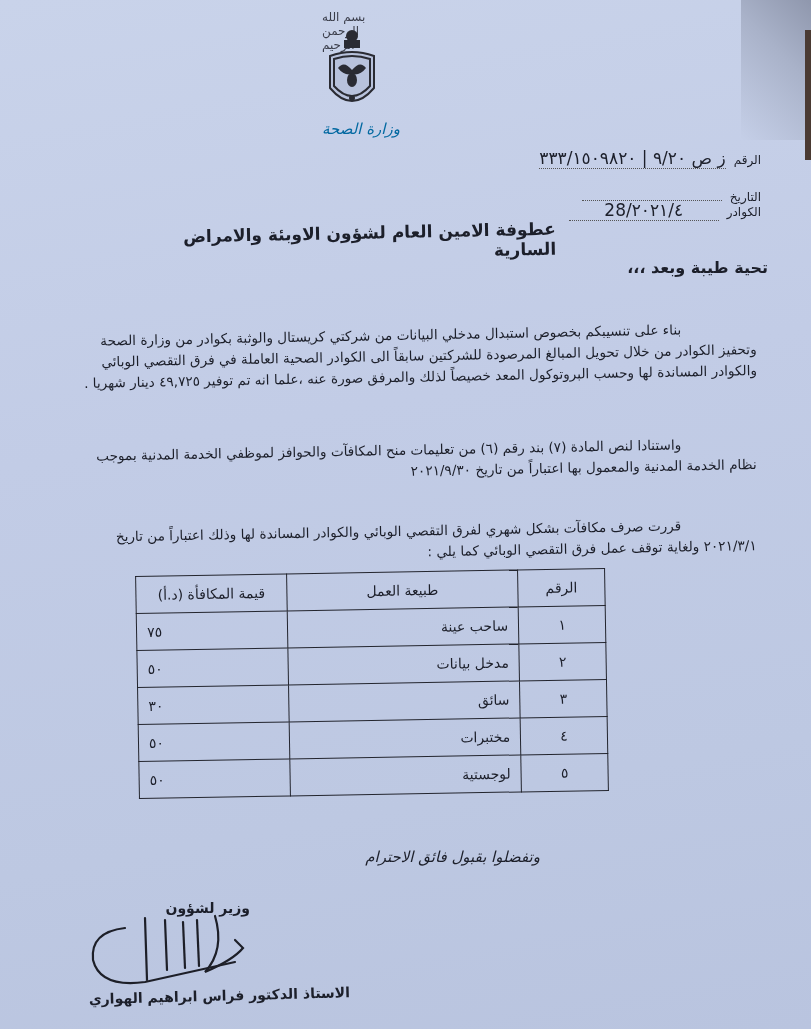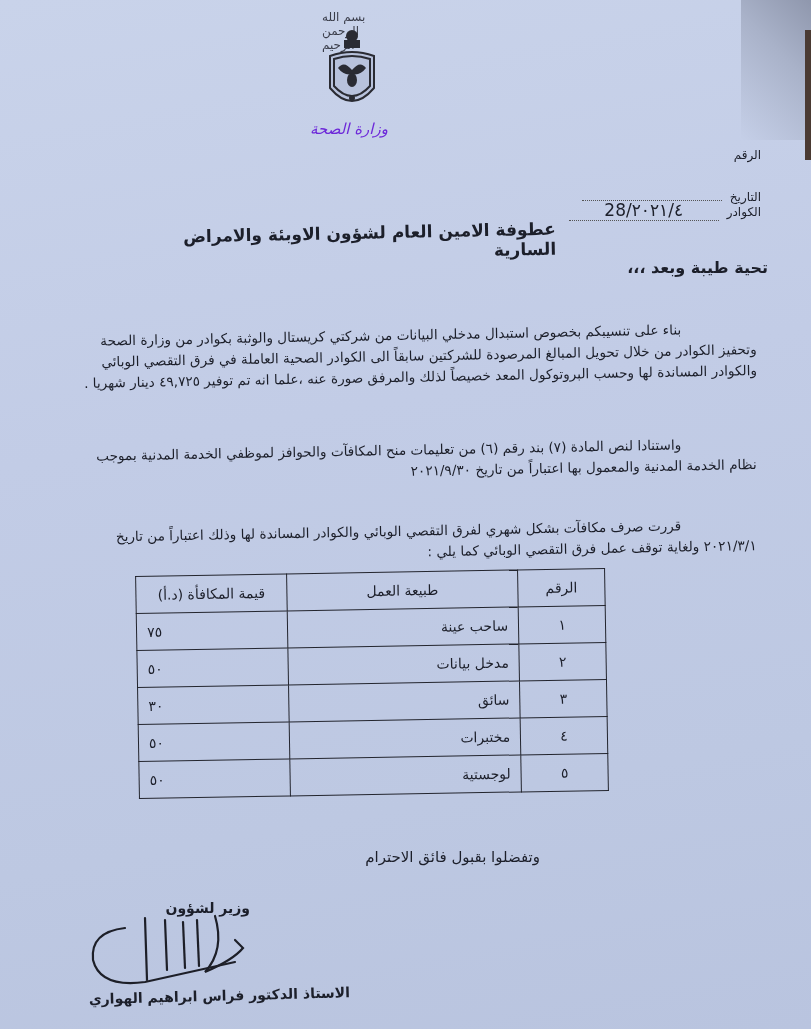--- a/index.html
+++ b/index.html
@@ -20,21 +20,21 @@
     .corner-dark {
       position:absolute; right:0; top:30px; width:6px; height:130px;
       background:#4a3a33;
     }
     .abs { position:absolute; }
     .rtl { direction:rtl; text-align:right; }
 
     
     .basmala { left:322px; top:10px; width:50px; font-size:12px; color:#3a3d4a; }
     .emblem { left:322px; top:26px; width:60px; height:88px; }
-    .ministry-name { left:310px; top:120px; width:90px; font-size:15px; font-style:italic; text-align:left; color:#6d28d9; }
+    .ministry-name { left:310px; top:120px; width:90px; font-size:15px; font-style:italic; text-align:right; color:#0369a1; }
 
     .meta { right:50px; width:260px; font-size:12px; }
     .meta-row { display:flex; direction:rtl; align-items:baseline; gap:8px; }
     .meta-label { font-size:12px; white-space:nowrap; }
     .meta-value { font-size:17px; letter-spacing:1px; border-bottom:1px dotted #555; min-width:150px; text-align:center; font-family:"DejaVu Sans", sans-serif; }
 
     .addressee { right:255px; top:223px; width:420px; font-size:17px; font-weight:bold; transform:rotate(-1.2deg); }
     .greeting { right:43px; top:258px; width:200px; font-size:16px; font-weight:bold; }
 
     .body-text { font-size:13.6px; line-height:21px; transform:rotate(-1.1deg); transform-origin:right top; }
@@ -45,21 +45,21 @@
 
     
     .table-wrap { left:137px; top:572px; width:470px; transform:rotate(-1.0deg); transform-origin:center; }
     table { border-collapse:collapse; width:100%; direction:rtl; font-size:14px; }
     th, td { border:1.5px solid #23252e; height:36px; padding:0 10px; }
     th { font-weight:normal; text-align:center; font-size:14px; }
     td.num { text-align:center; width:70px; }
     td.job { text-align:right; width:230px; }
     td.reward { text-align:left; width:140px; }
 
-    .closing { left:270px; top:848px; width:270px; font-size:15px; }
+    .closing { left:270px; top:848px; width:270px; font-size:15px;font-style:italic; }
     .minister-title { left:140px; top:900px; width:110px; font-size:14px; font-weight:bold; }
     .signature { left:85px; top:910px; width:200px; height:90px; }
     .minister-name { left:60px; top:988px; width:290px; font-size:14px; font-weight:bold; transform:rotate(-1.5deg); }
   </style>
 </head>
 <body>
 
 <div class="paper"></div>
 <div class="corner-shadow"></div>
 <div class="corner-dark"></div>
@@ -76,20 +76,21 @@
     <path d="M16 42 Q22 34 30 44 Q38 34 44 42 Q38 50 30 48 Q22 50 16 42 Z" fill="#2a2b33"></path>
     <ellipse cx="30" cy="54" rx="5" ry="7" fill="#2a2b33"></ellipse>
     <circle cx="30" cy="72" r="3" fill="#2a2b33"></circle>
   </svg>
 </div>
 <div class="abs ministry-name">وزارة الصحة</div>
 
 <div class="abs meta rtl" style="top:148px;">
   <div class="meta-row">
     <span class="meta-label">الرقم</span>
+    <span class="meta-value">ز ص ٩/٢٠ | ٣٣٣/١٥٠٩٨٢٠</span>
   </div>
 </div>
 <div class="abs meta rtl" style="top:186px;">
   <div class="meta-row">
     <span class="meta-label">التاريخ</span>
     <span class="meta-value" style="min-width:140px;height:14px;"></span>
   </div>
 </div>
 <div class="abs meta rtl" style="top:200px;">
   <div class="meta-row">

